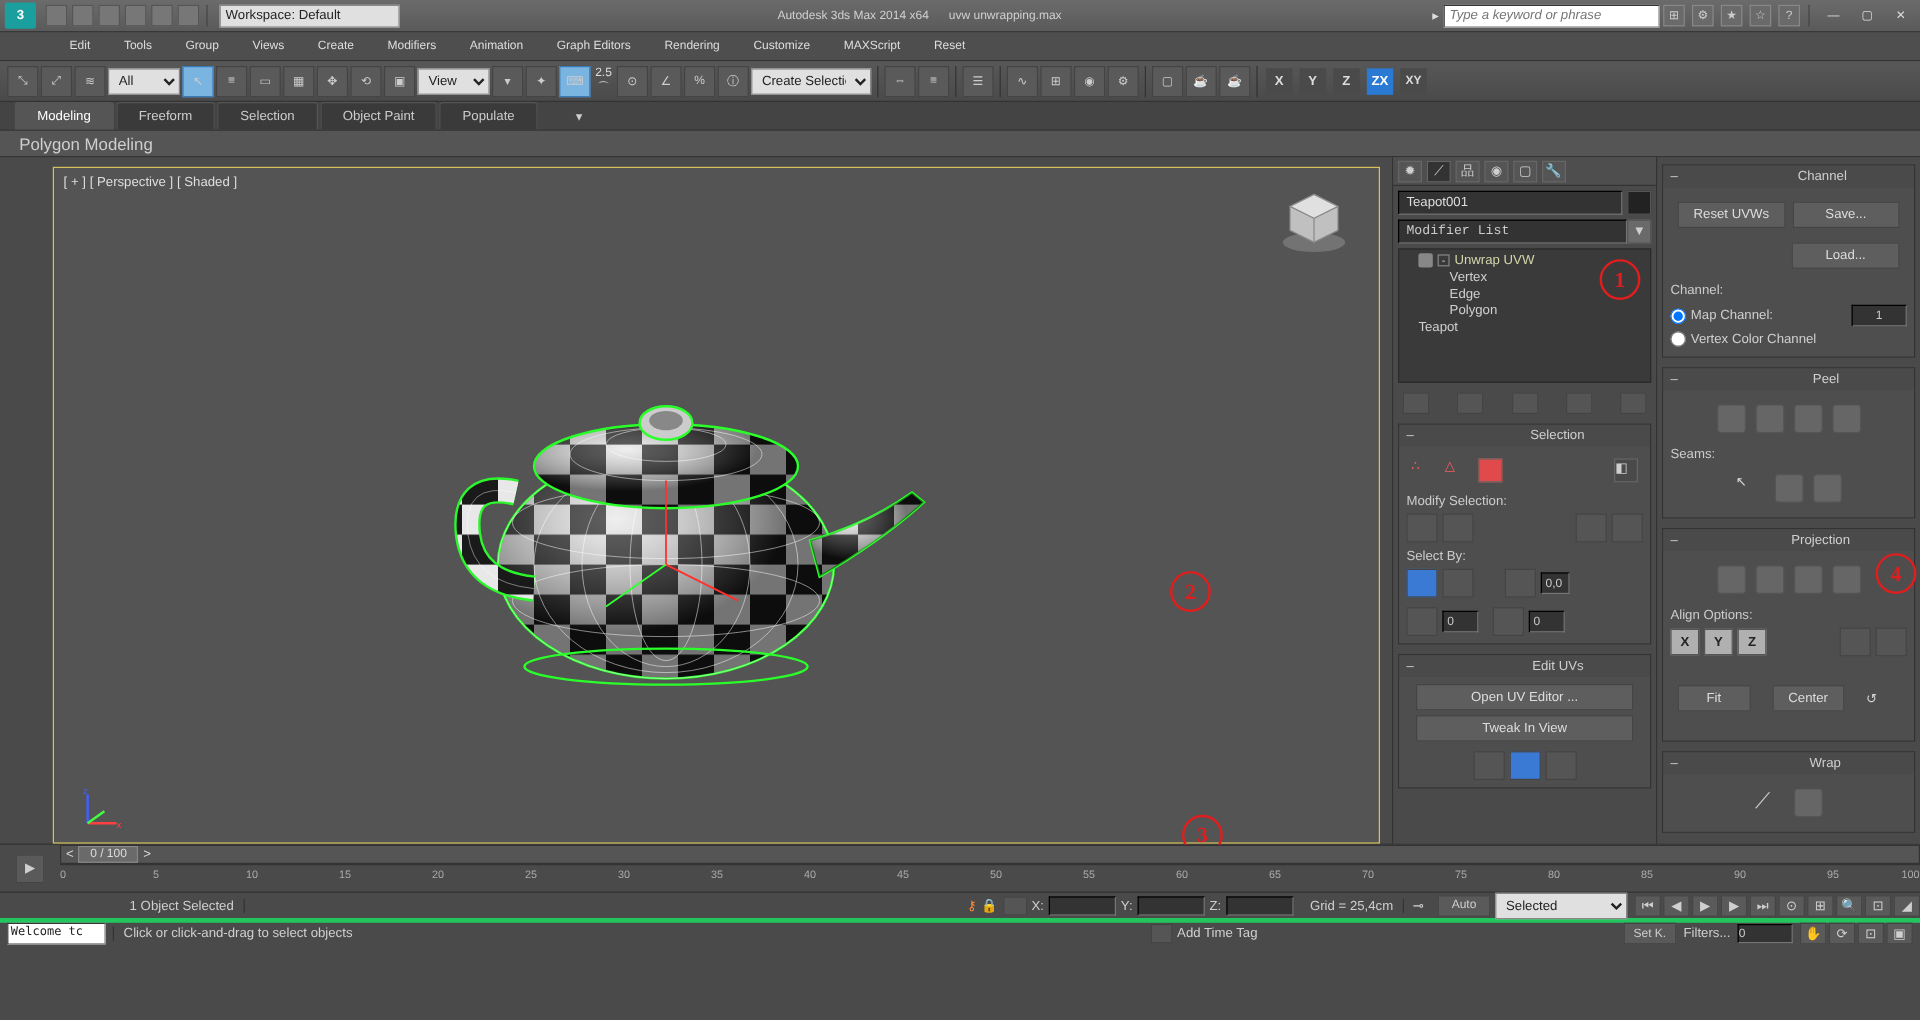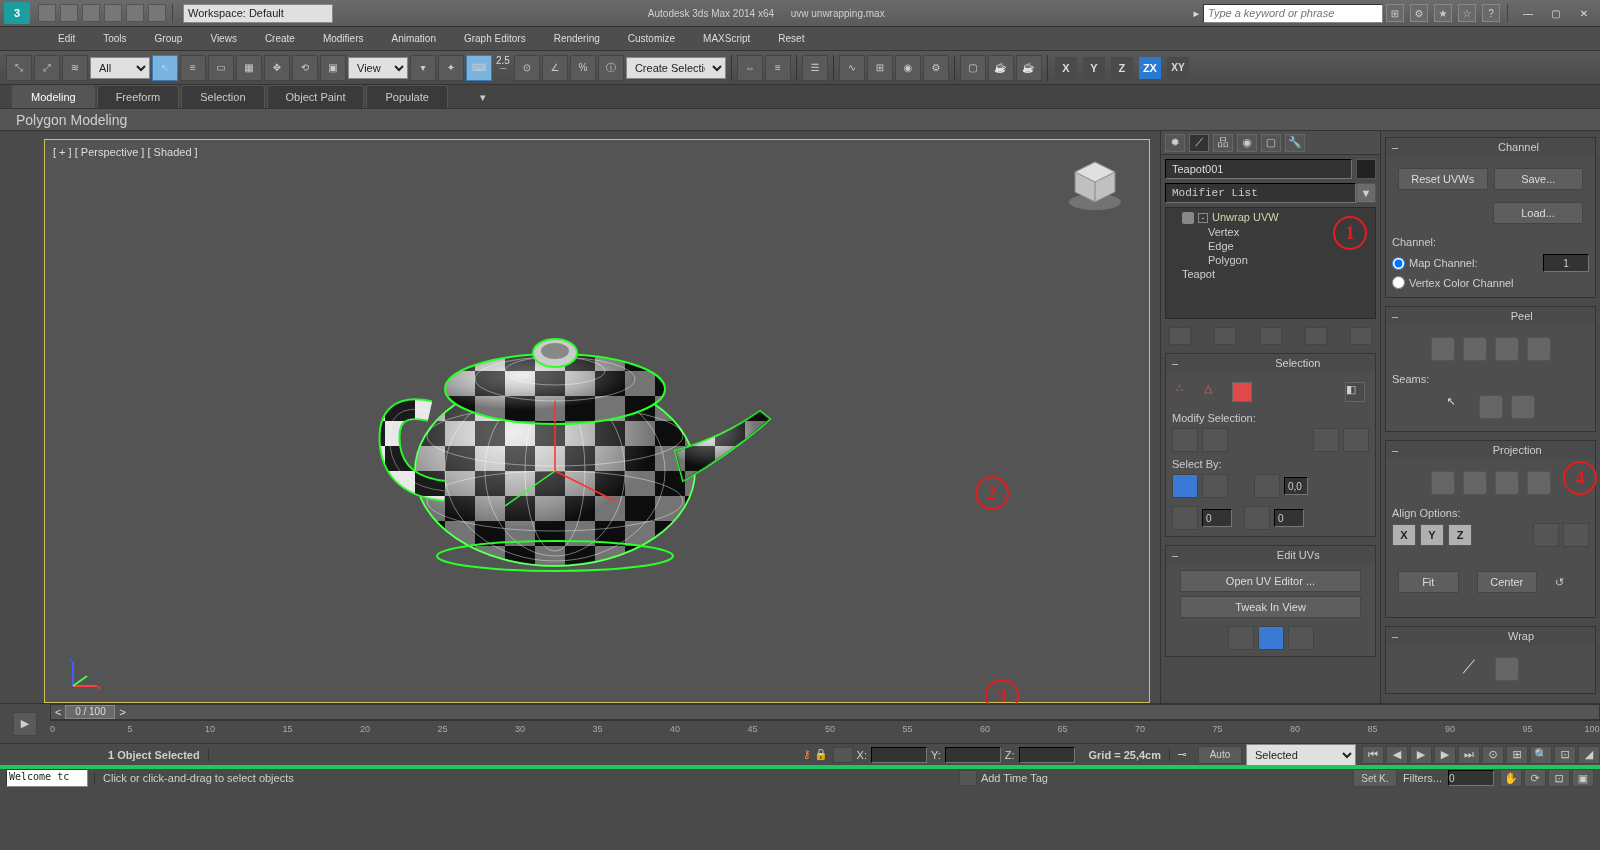--- a/index.html
+++ b/index.html
@@ -106,21 +106,21 @@
 .tl-left { width:50px; display:flex; flex-direction:column; align-items:center; justify-content:center; }
 .tl-play { width:24px; height:24px; background:#5a5a5a; border:1px solid #444; display:flex; align-items:center; justify-content:center; cursor:pointer; }
 .tl-main { flex:1; }
 .tl-scrub { height:16px; border:1px solid #333; background:#555; display:flex; align-items:center; position:relative; }
 .tl-handle { width:50px; height:14px; background:#6a6a6a; border:1px solid #888; font-size:10px; color:#ddd; text-align:center; }
 .tl-ruler { height:20px; background:#4a4a4a; position:relative; font-size:9px; color:#aaa; border-top:1px solid #333; }
 .tl-ruler span { position:absolute; top:3px; }
 
 
 .status-bar { height:22px; background:#4a4a4a; border-top:1px solid #333; display:flex; align-items:center; font-size:11px; }
-.status-bar .cell { padding:0 8px; border-right:1px solid #333;font-weight:bold; }
+.status-bar .cell { padding:0 8px; border-right:1px solid #333; }
 .status-bar .coord-grp { display:flex; align-items:center; margin-left:auto; gap:4px; padding:0 6px; }
 .coord-field { width:56px; height:16px; background:#333; border:1px inset #222; font-size:10px; color:#ccc; }
 .status-bar2 { height:22px; background:#4a4a4a; border-top:4px solid #22c55e; display:flex; align-items:center; font-size:11px; padding:0 6px; }
 .welcome { width:82px; height:18px; background:#fff; color:#222; border:1px inset #888; font-family:monospace; font-size:10px; padding:1px 2px; overflow:hidden; }
 .play-ctrls { display:flex; gap:2px; margin-left:6px; }
 .pc-btn { width:22px; height:18px; background:#5a5a5a; border:1px solid #444; cursor:pointer; display:flex; align-items:center; justify-content:center; }
 .auto-btn { width:44px; height:18px; background:#5a5a5a; border:1px solid #444; font-size:10px; display:flex; align-items:center; justify-content:center; cursor:pointer; }
 </style>
 </head>
 <body>

